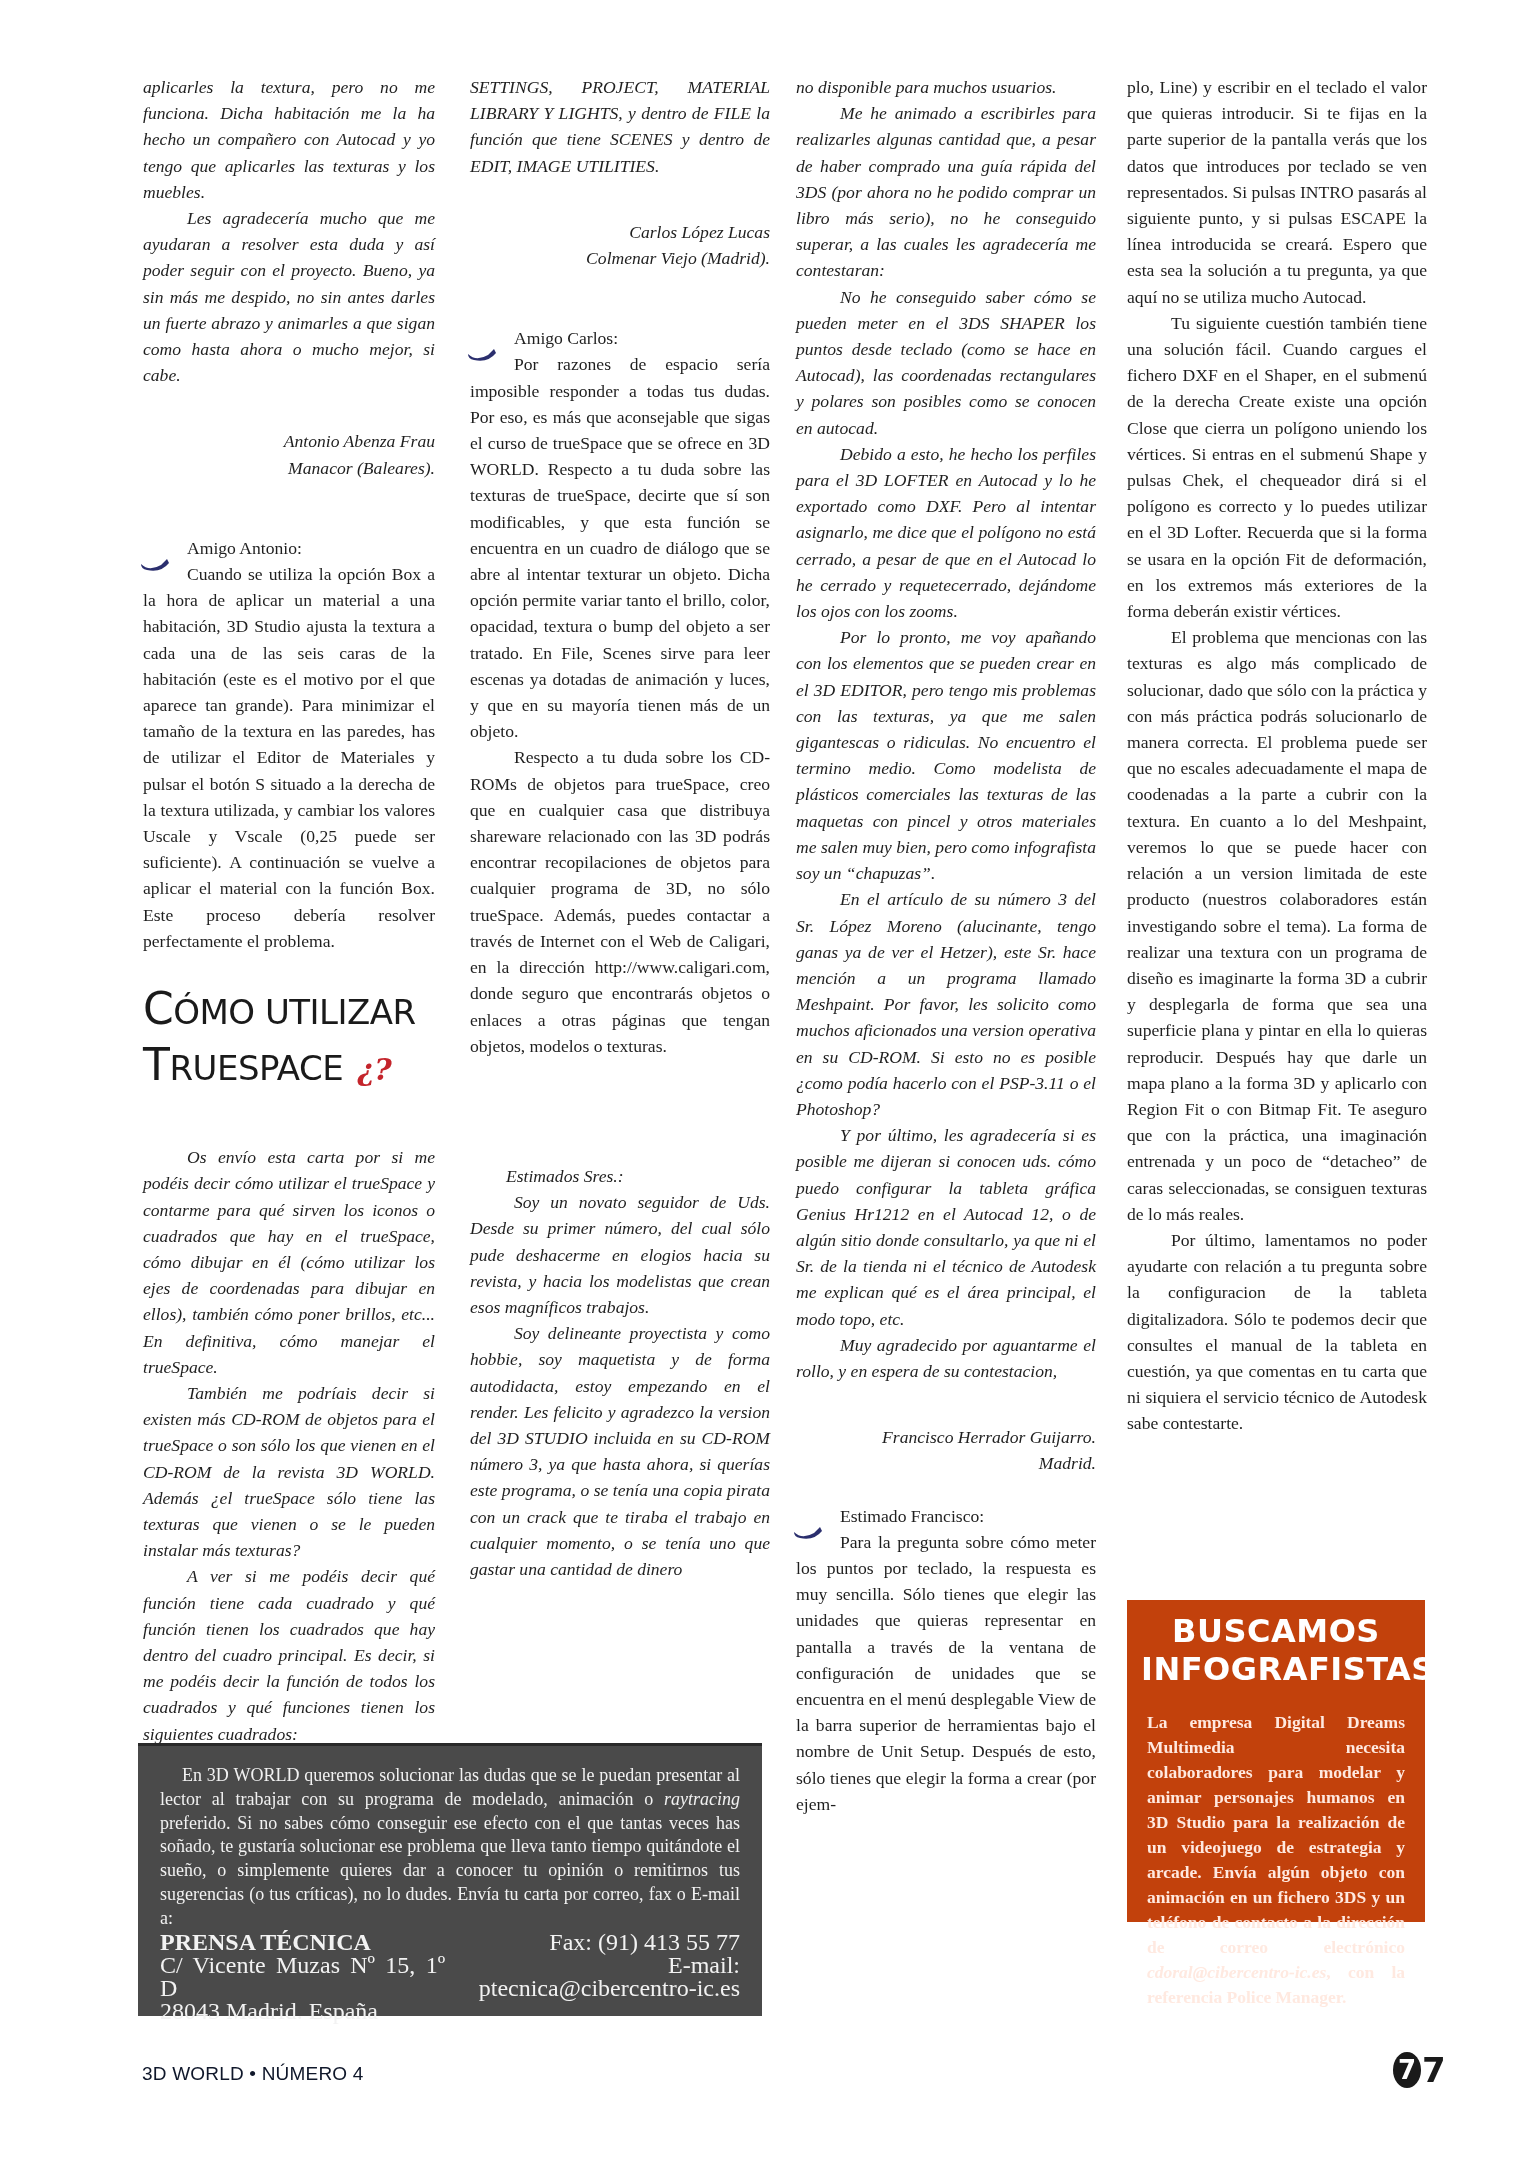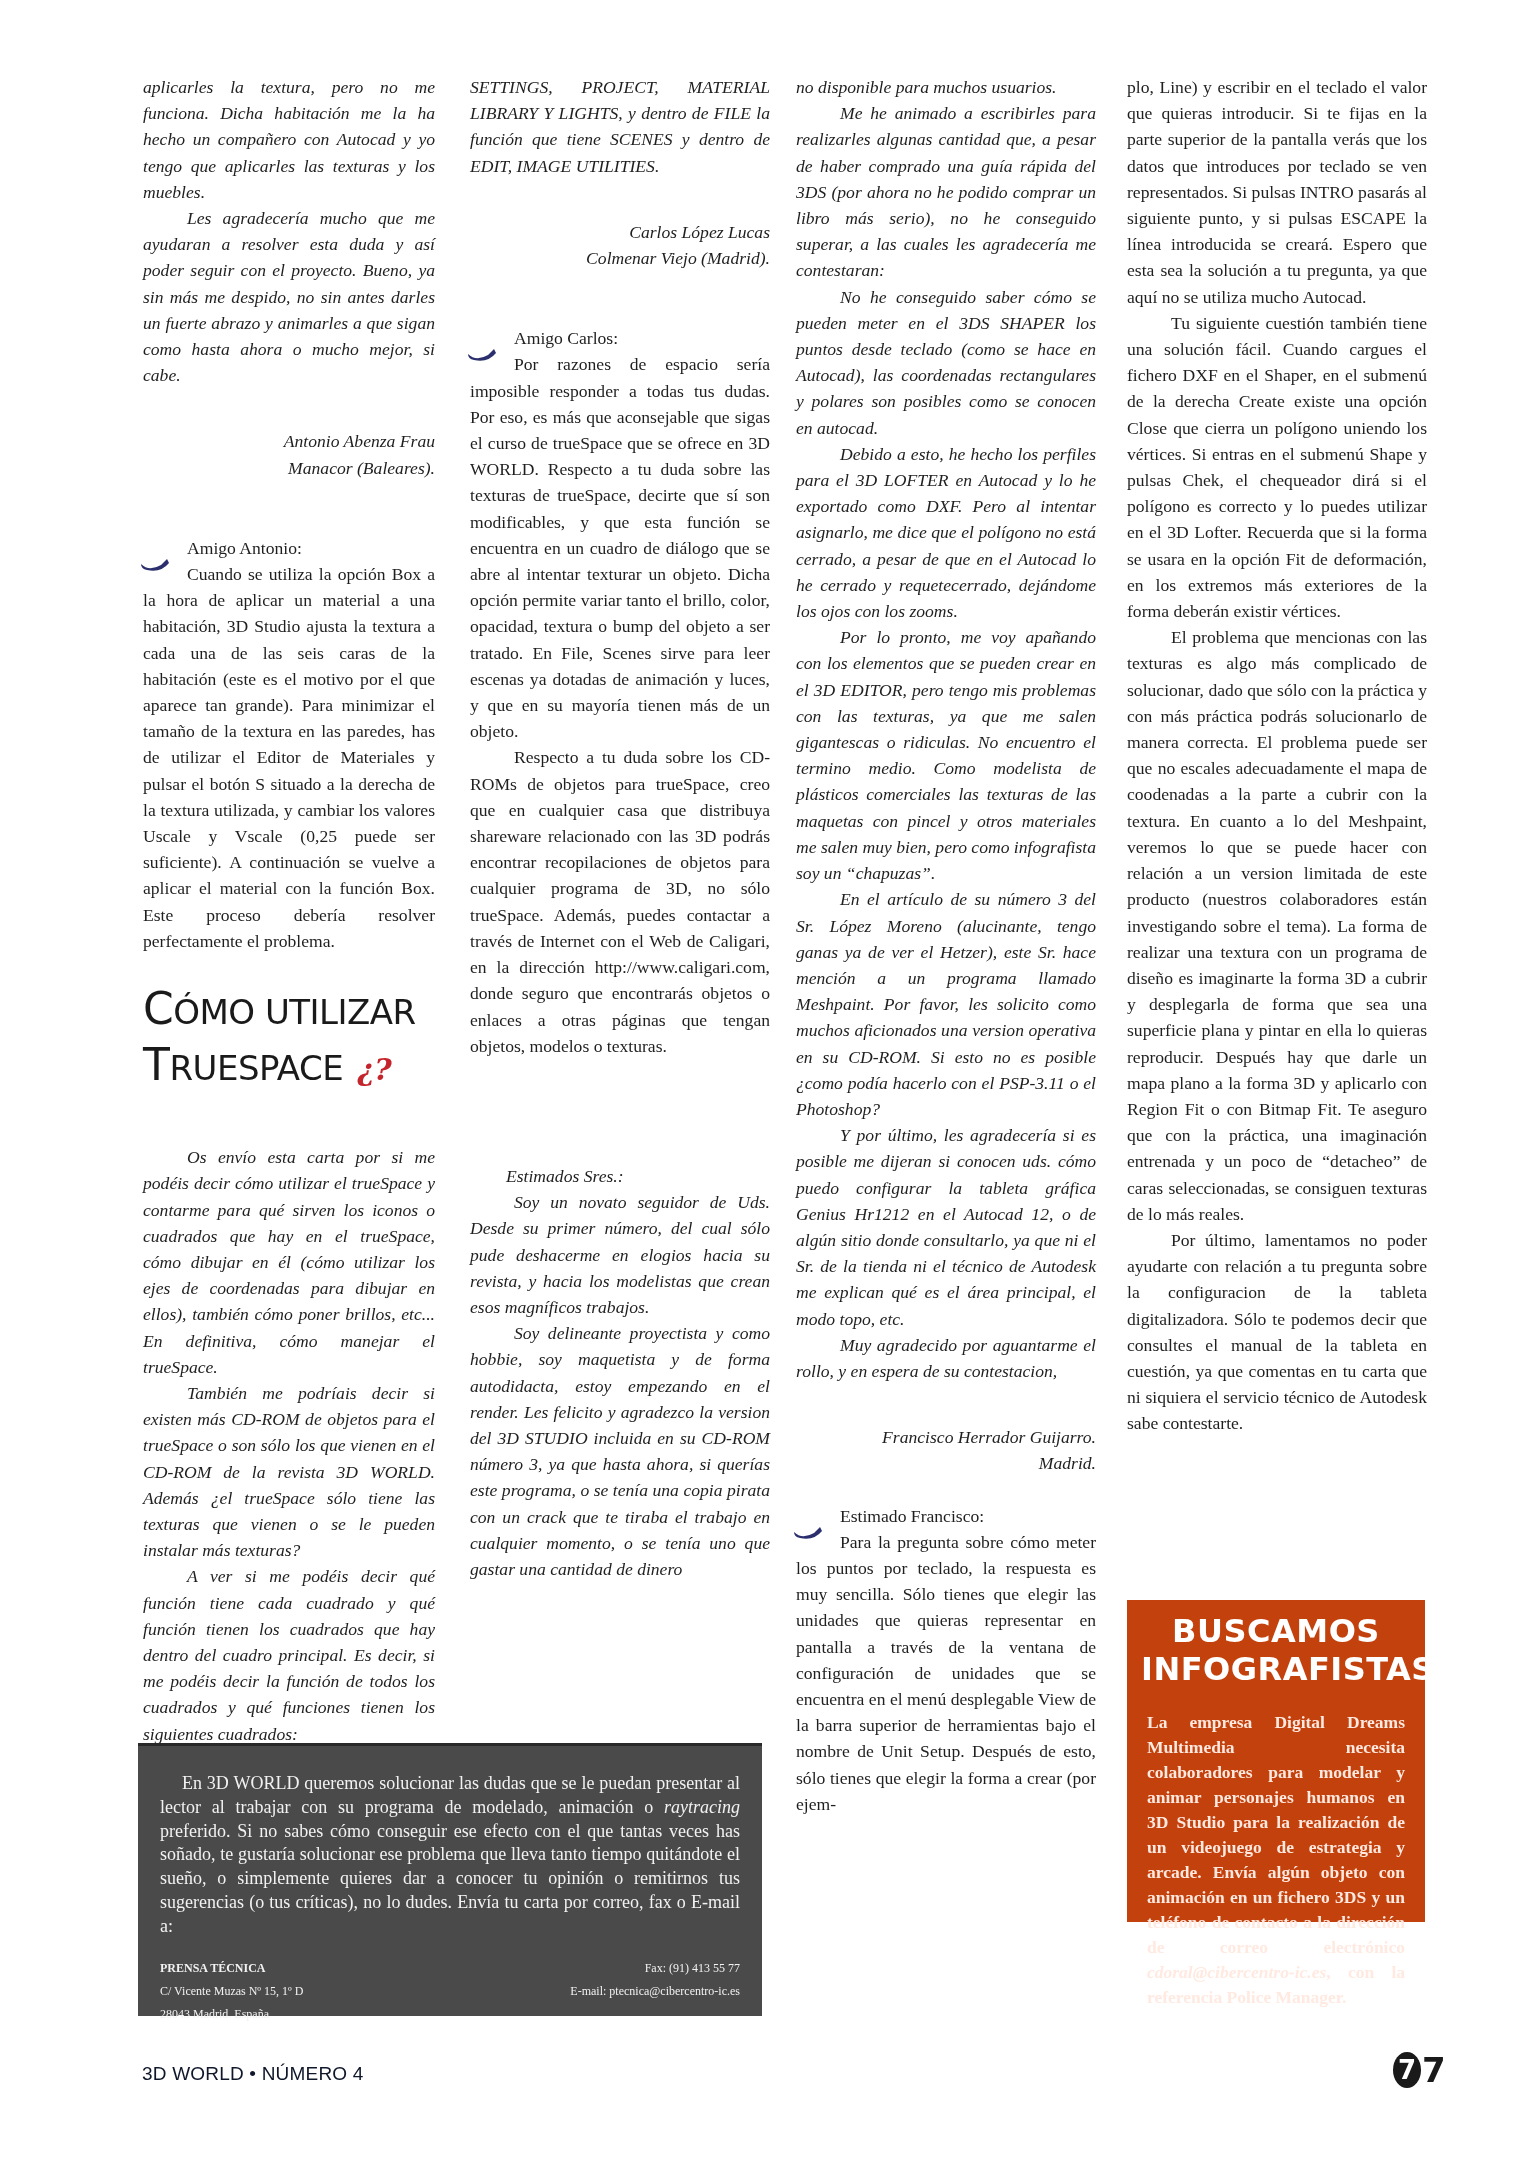--- a/index.html
+++ b/index.html
@@ -16,23 +16,23 @@
   .sig { text-align:right; font-style:italic; }
   .greet { position:relative; margin-left:0; }
   .greet-line { padding-left:44px; display:block; }
   .reply-icon { position:absolute; left:-4px; top:20px; width:34px; height:18px; }
   .heading { font-family:"DejaVu Sans", sans-serif; font-weight:normal; color:#1a1a1a; text-align:left; letter-spacing:-0.5px; }
   .heading .big { font-size:44px; }
   .heading .sm { font-size:34px; }
   .heading-line { display:block; line-height:50px; }
   .qmark { color:#c4242b; font-style:italic; font-family:"DejaVu Serif", serif; font-size:30px; font-weight:bold; margin-left:14px; }
   .gray-box { position:absolute; left:138px; top:1743px; width:624px; height:273px; background:#4a4a4a; color:#f2f2f2;
-    font-size:18px; line-height:23.8px; padding:26px 22px 0 22px; text-align:justify; border-top:3px solid #2a2a2a; }
+    font-size:18px; line-height:23.8px; padding:18px 22px 0 22px; text-align:justify; border-top:3px solid #2a2a2a; }
   .gray-box .intro { text-indent:22px; }
-  .contact { display:flex; justify-content:center; margin-top:18px; font-size:12px; line-height:23px; }
+  .contact { display:flex; justify-content:center; font-size:24px; line-height:23px; }
   .contact .left { width:290px; }
   .contact .right { width:300px; text-align:right; }
   .contact .org { font-weight:bold; }
   .red-box { position:absolute; left:1127px; top:1600px; width:298px; height:322px; background:#c2410c; color:#ffffff; padding:12px 14px; }
   .red-title { font-family:"DejaVu Sans", sans-serif; font-weight:bold; font-size:32px; line-height:38px; text-align:center; letter-spacing:0.5px; }
   .red-body { margin-top:22px; font-family:"Liberation Serif", serif; font-weight:bold; font-size:17.5px; line-height:25px; text-align:justify; color:#ffe9e0; padding:0 6px; }
   .footer-left { position:absolute; left:142px; top:2063px; font-family:"Liberation Sans", sans-serif; font-size:19px; color:#0f172a; letter-spacing:0.2px; }
   .page-num { position:absolute; left:1393px; top:2050px; display:flex; align-items:center; }
   .page-num .circle { width:28px; height:36px; border-radius:50%; background:#1a1a1a; color:#fff; font-family:"DejaVu Sans", sans-serif; font-weight:bold; font-size:26px; display:flex; align-items:center; justify-content:center; }
   .page-num .digit { font-family:"DejaVu Sans", sans-serif; font-weight:bold; font-size:34px; color:#1a1a1a; margin-left:1px; }

